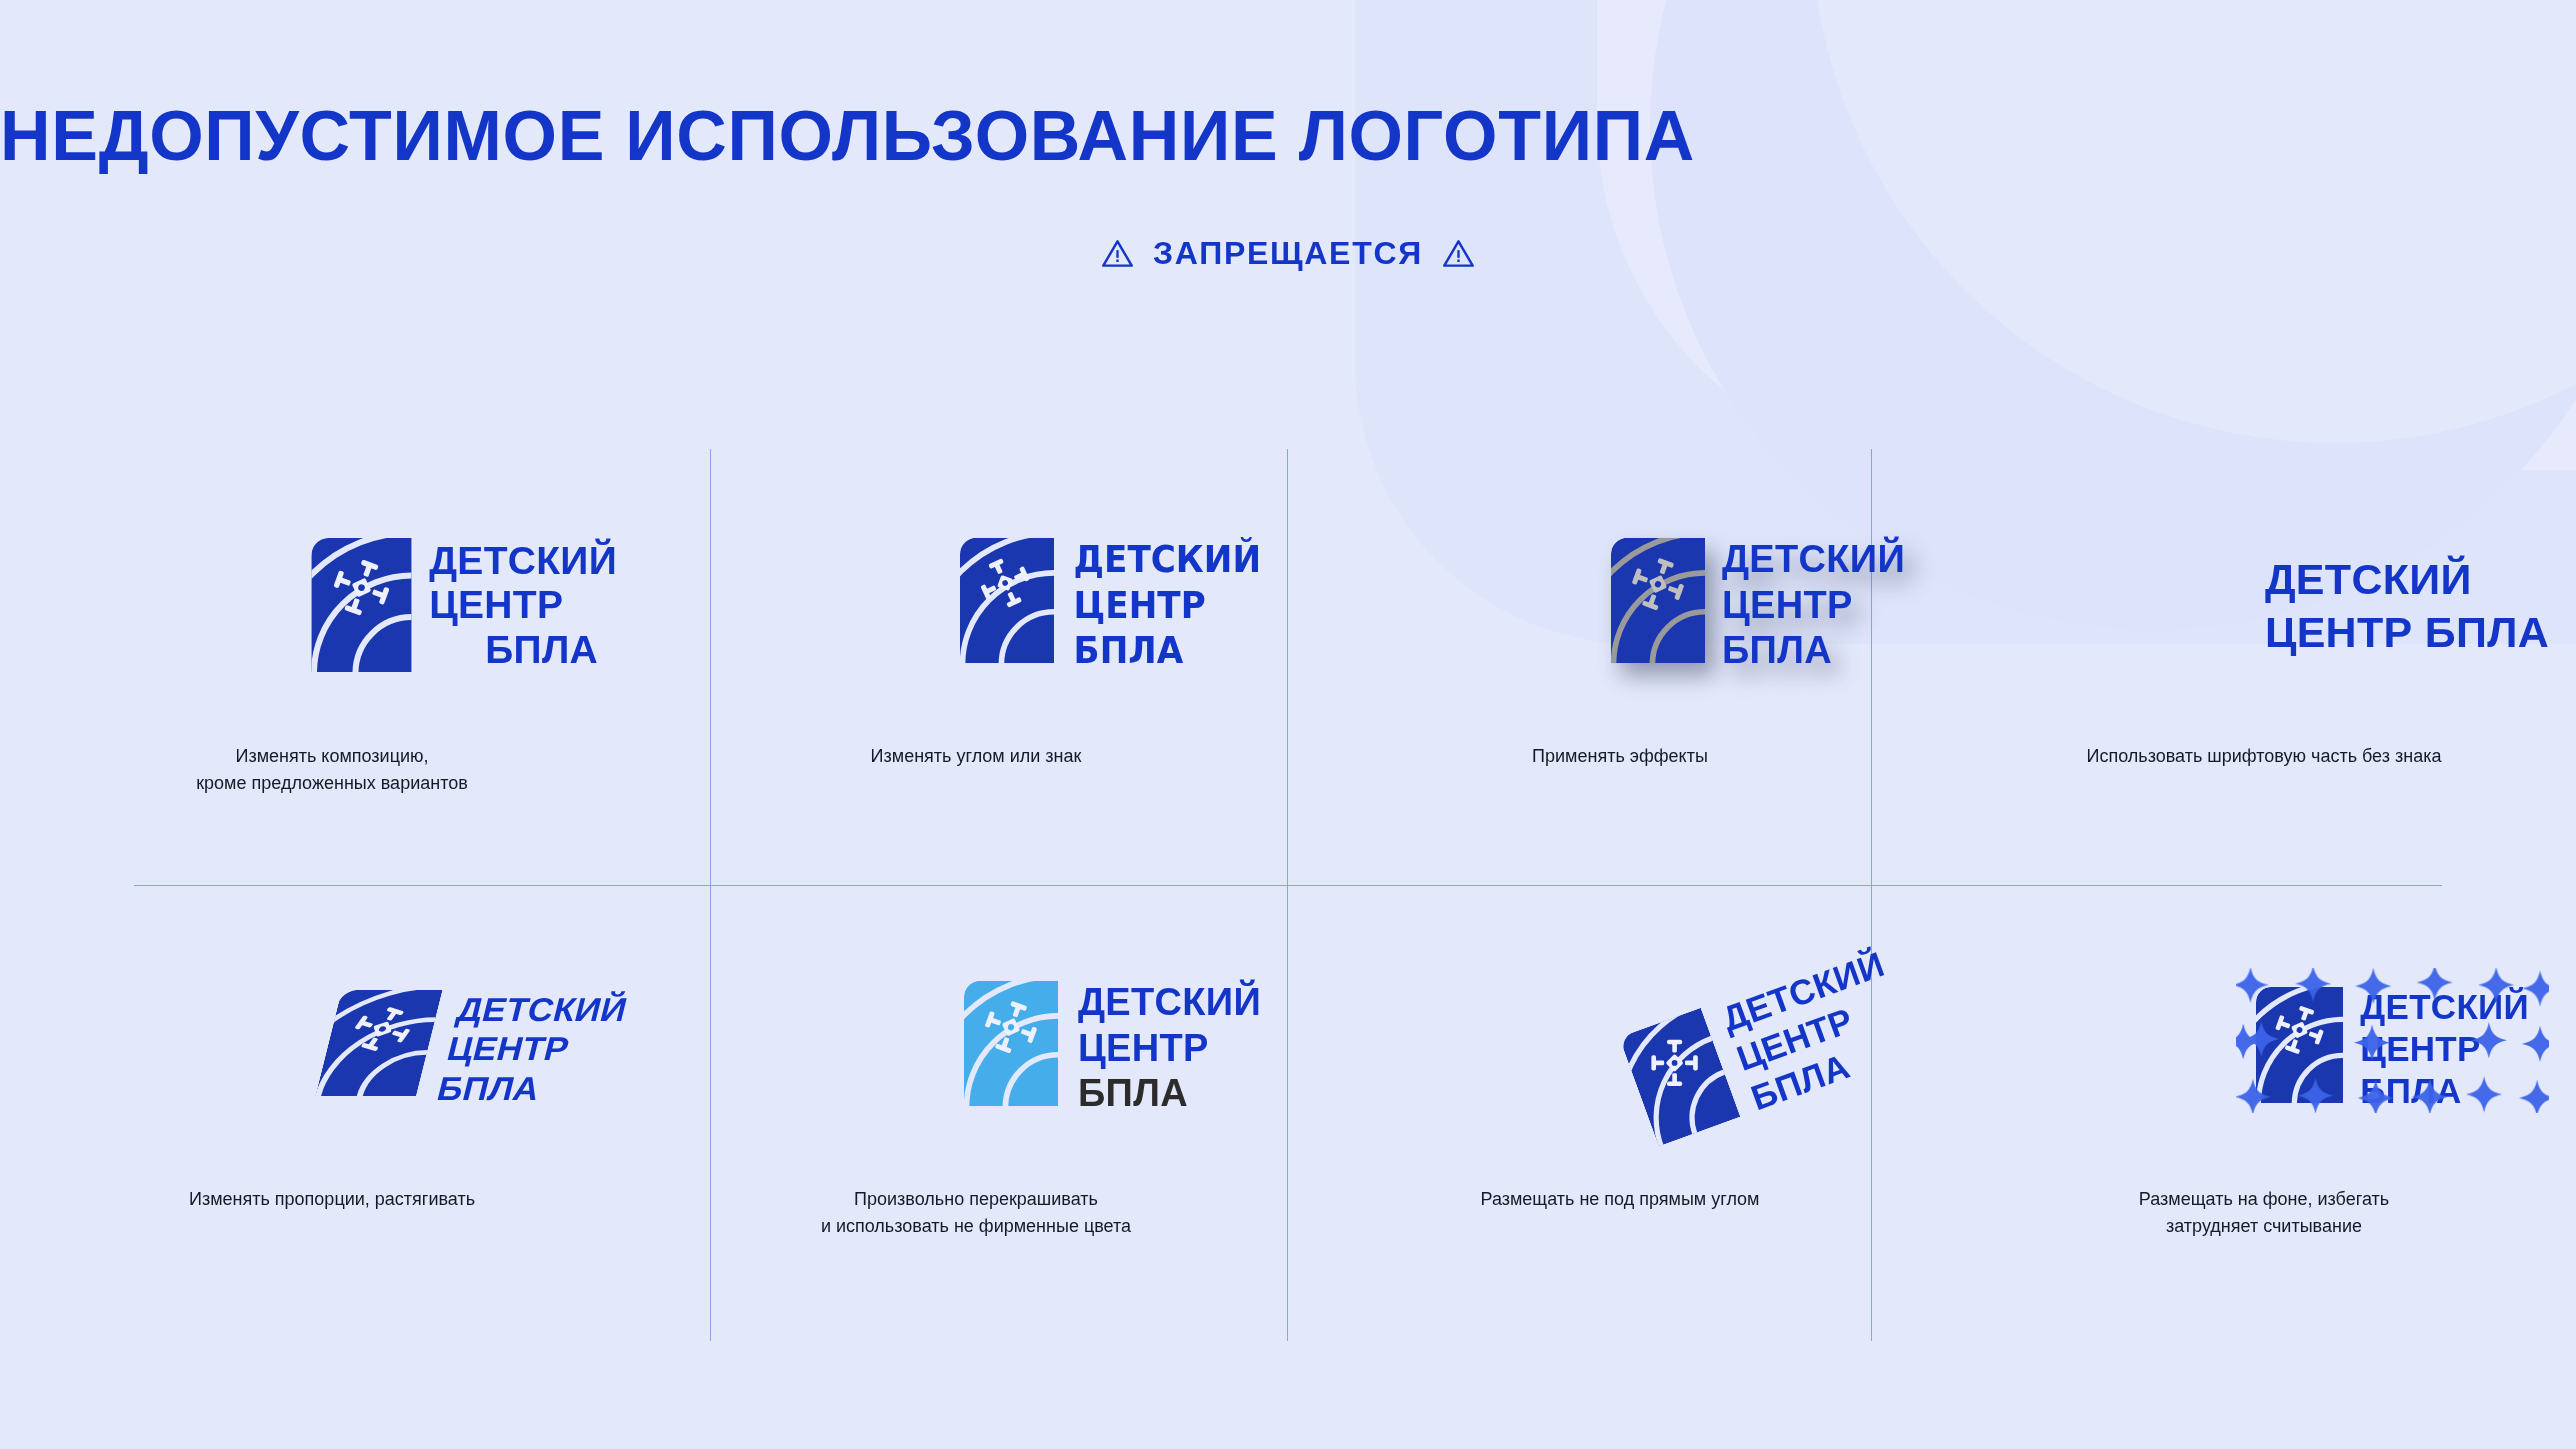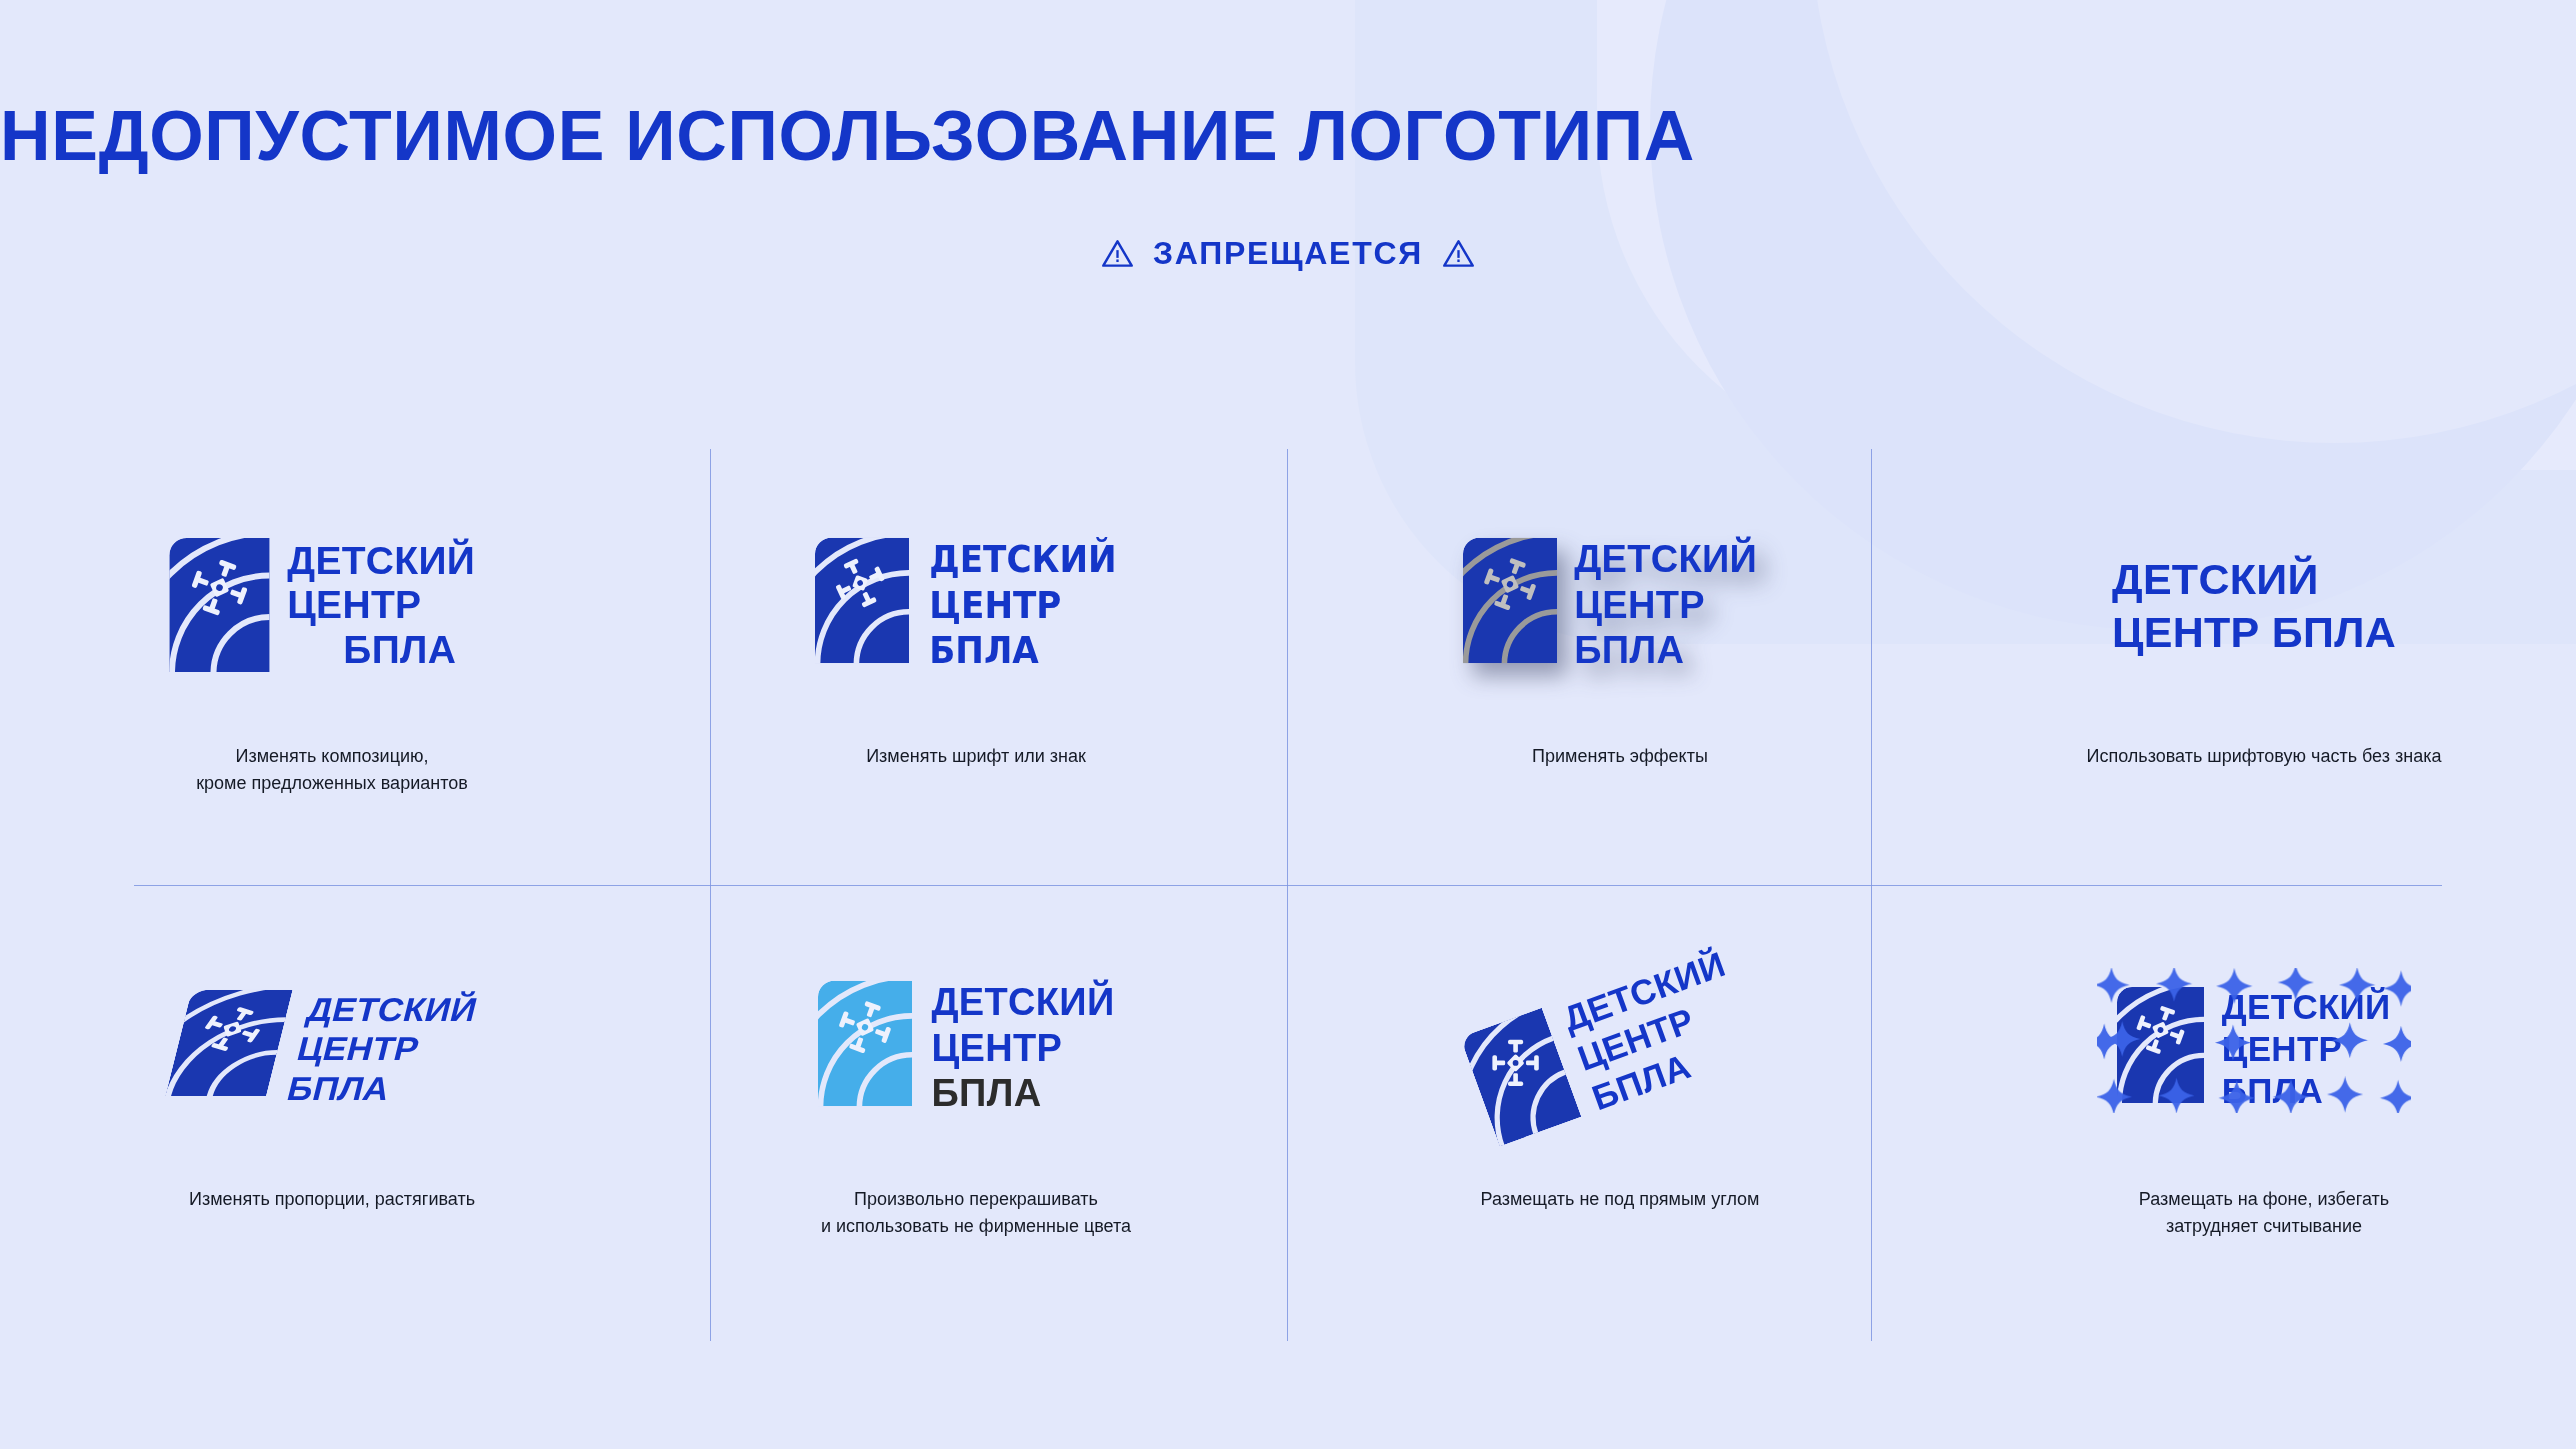--- a/index.html
+++ b/index.html
@@ -65,21 +65,21 @@
   .vline{position:absolute;top:0;bottom:0;width:1.3px;background:#7E95E0;opacity:.85;}
   .vline.v1{left:710px;} .vline.v2{left:1287px;} .vline.v3{left:1871px;}
   .hline{position:absolute;left:134px;right:134px;top:436px;height:1.3px;background:#7E95E0;opacity:.85;}
 
   .cell{
     position:relative;display:flex;flex-direction:column;
     align-items:center;justify-content:flex-start;
     padding:0 27px;box-sizing:border-box;
   }
   .cell-art{
-    height:221px;display:flex;align-items:center;justify-content:center;
+    height:221px;display:flex;align-items:center;justify-content:flex-end;
     width:100%;margin-top:46px;
   }
   .cell-caption{
     margin-top:27px;text-align:center;font-size:18px;line-height:1.5;
     color:#151A26;font-weight:400;max-width:429px;
   }
   .cell-caption .ln{display:block;margin-left:20px;}
   .row2 .cell-art{margin-top:43px;}
 
   
@@ -252,21 +252,21 @@
             </svg>
           </span>
           <span class="wordmark">
             <span class="wl wl1">ДЕТСКИЙ</span>
             <span class="wl wl2">ЦЕНТР</span>
             <span class="wl wl3">БПЛА</span>
           </span>
         </div>
       </div>
       <div class="cell-caption">
-        <span class="ln">Изменять шрифт или знак</span>
+        <span class="ln">Изменять углом или знак</span>
       </div>
     </div>
 
     <div class="cell">
       <div class="cell-art">
         <div class="lockup lk3">
           <span class="mark">
             <svg width="94" height="127" viewBox="0 0 150 200">
               <defs>
                 <clipPath id="cp3">

